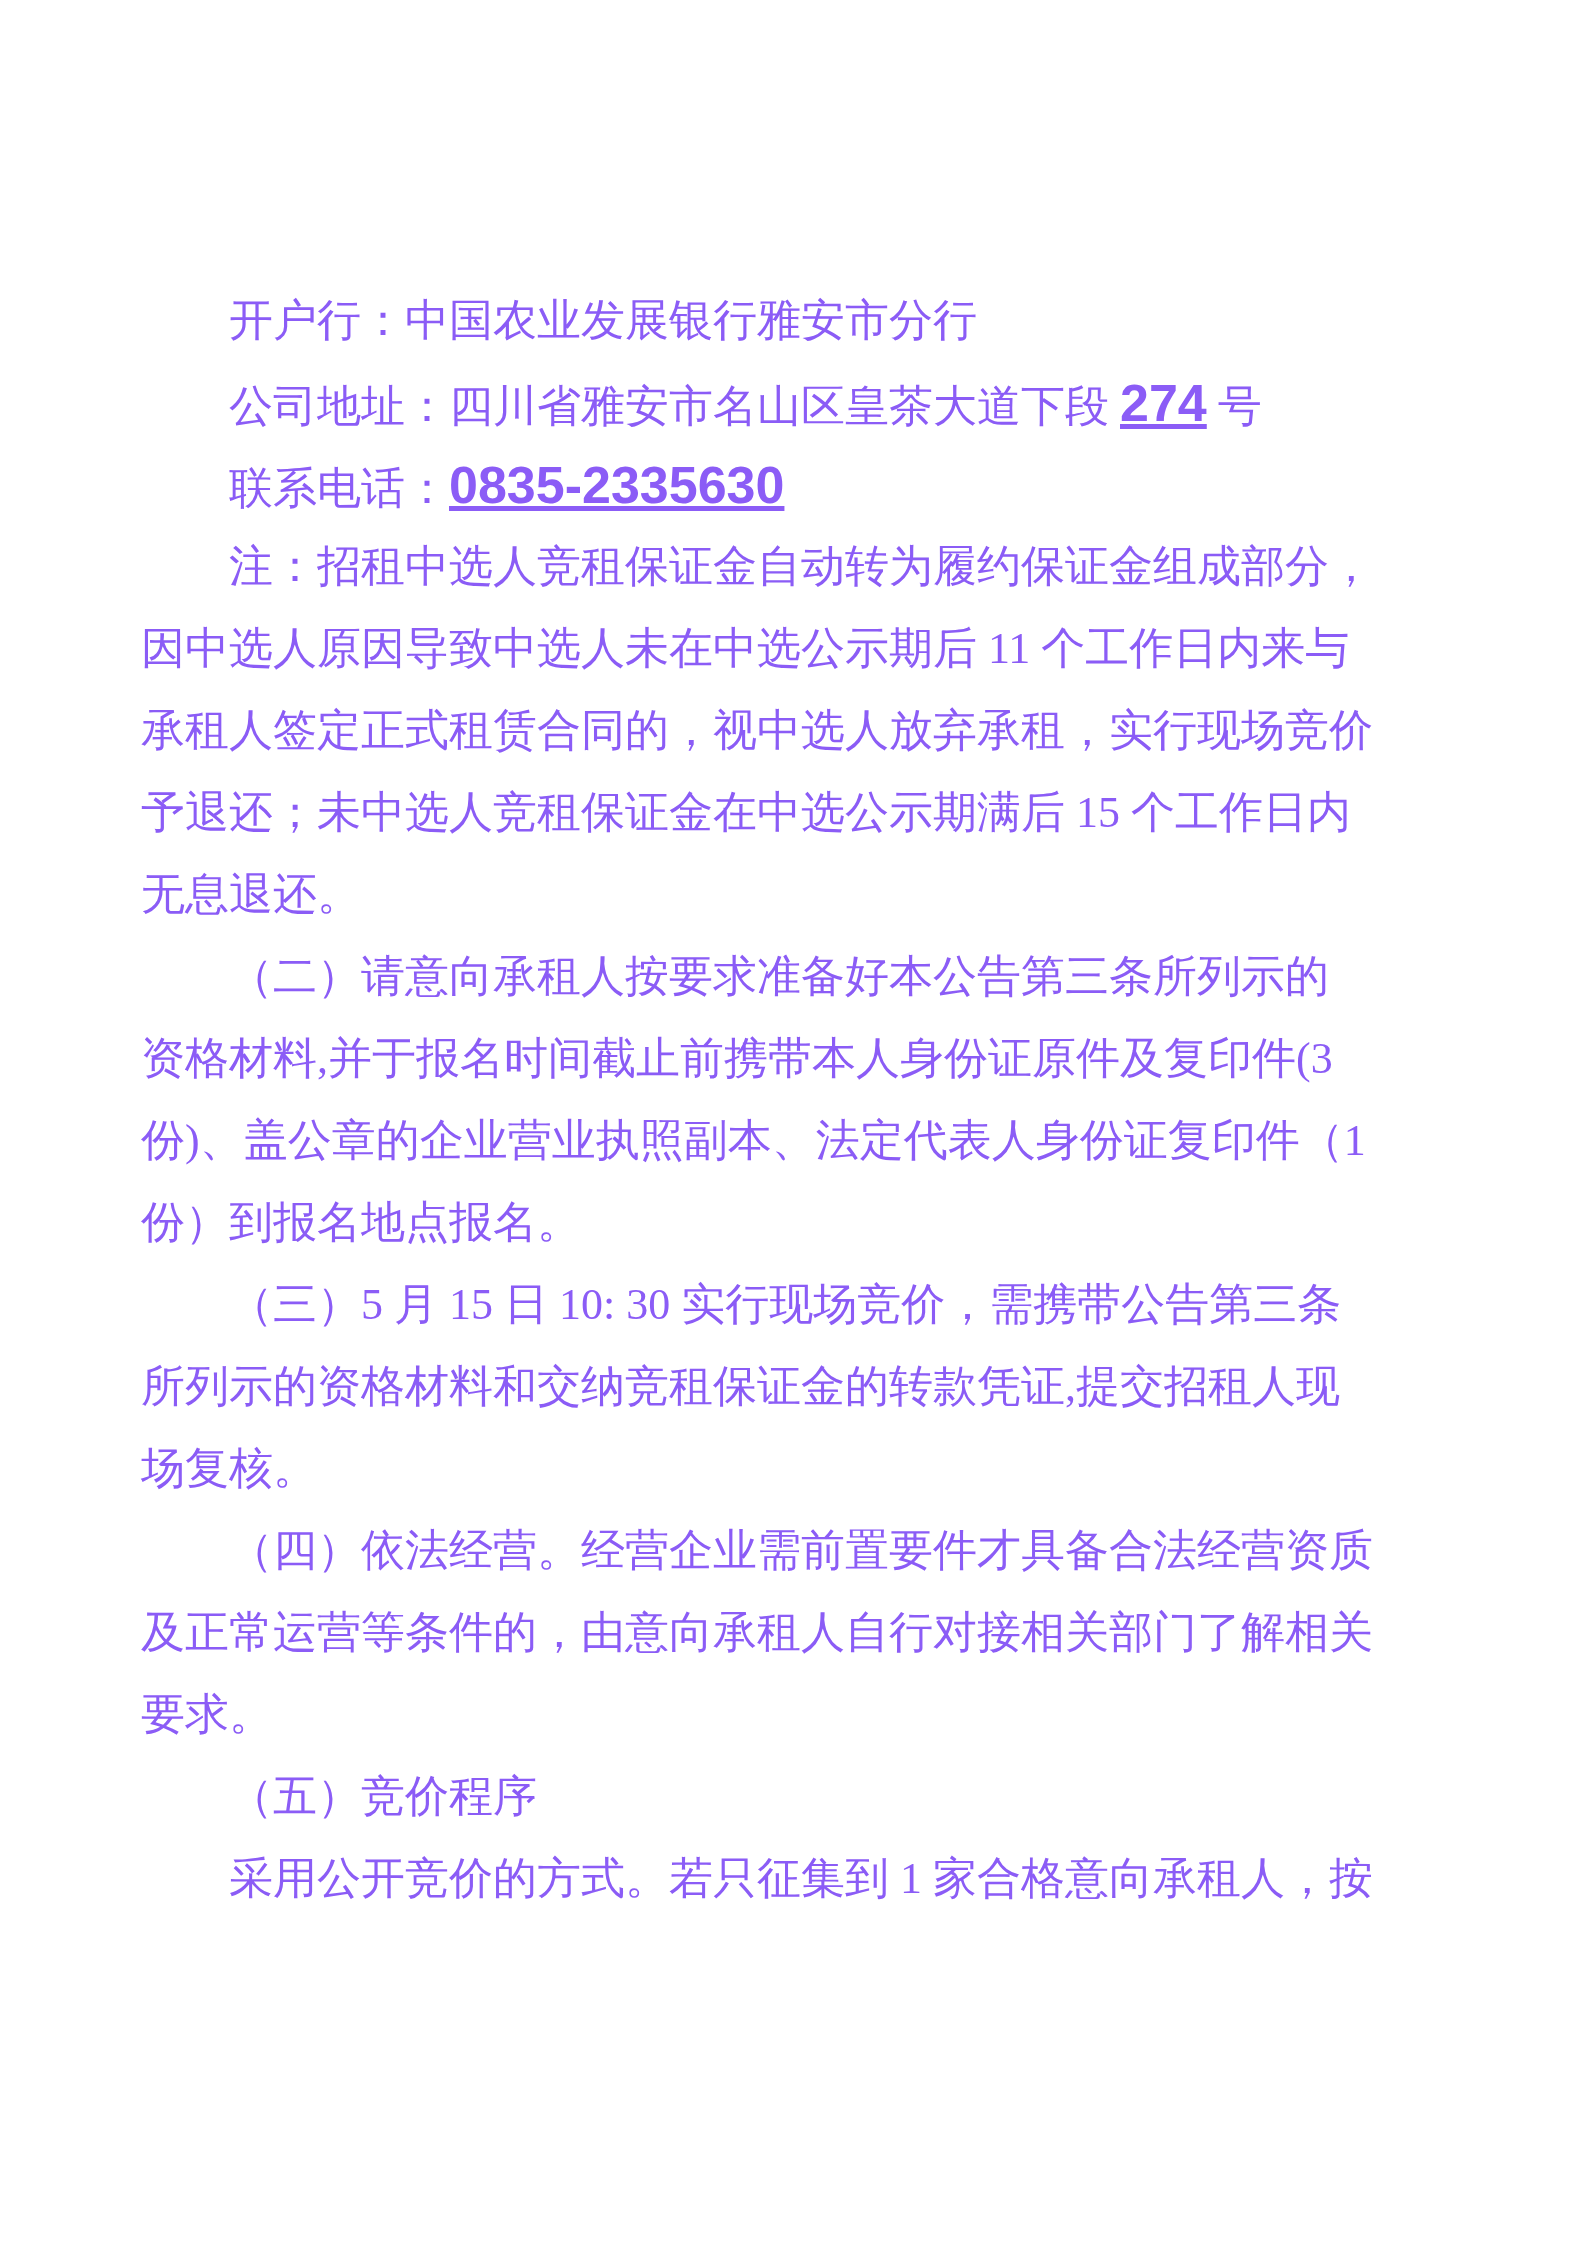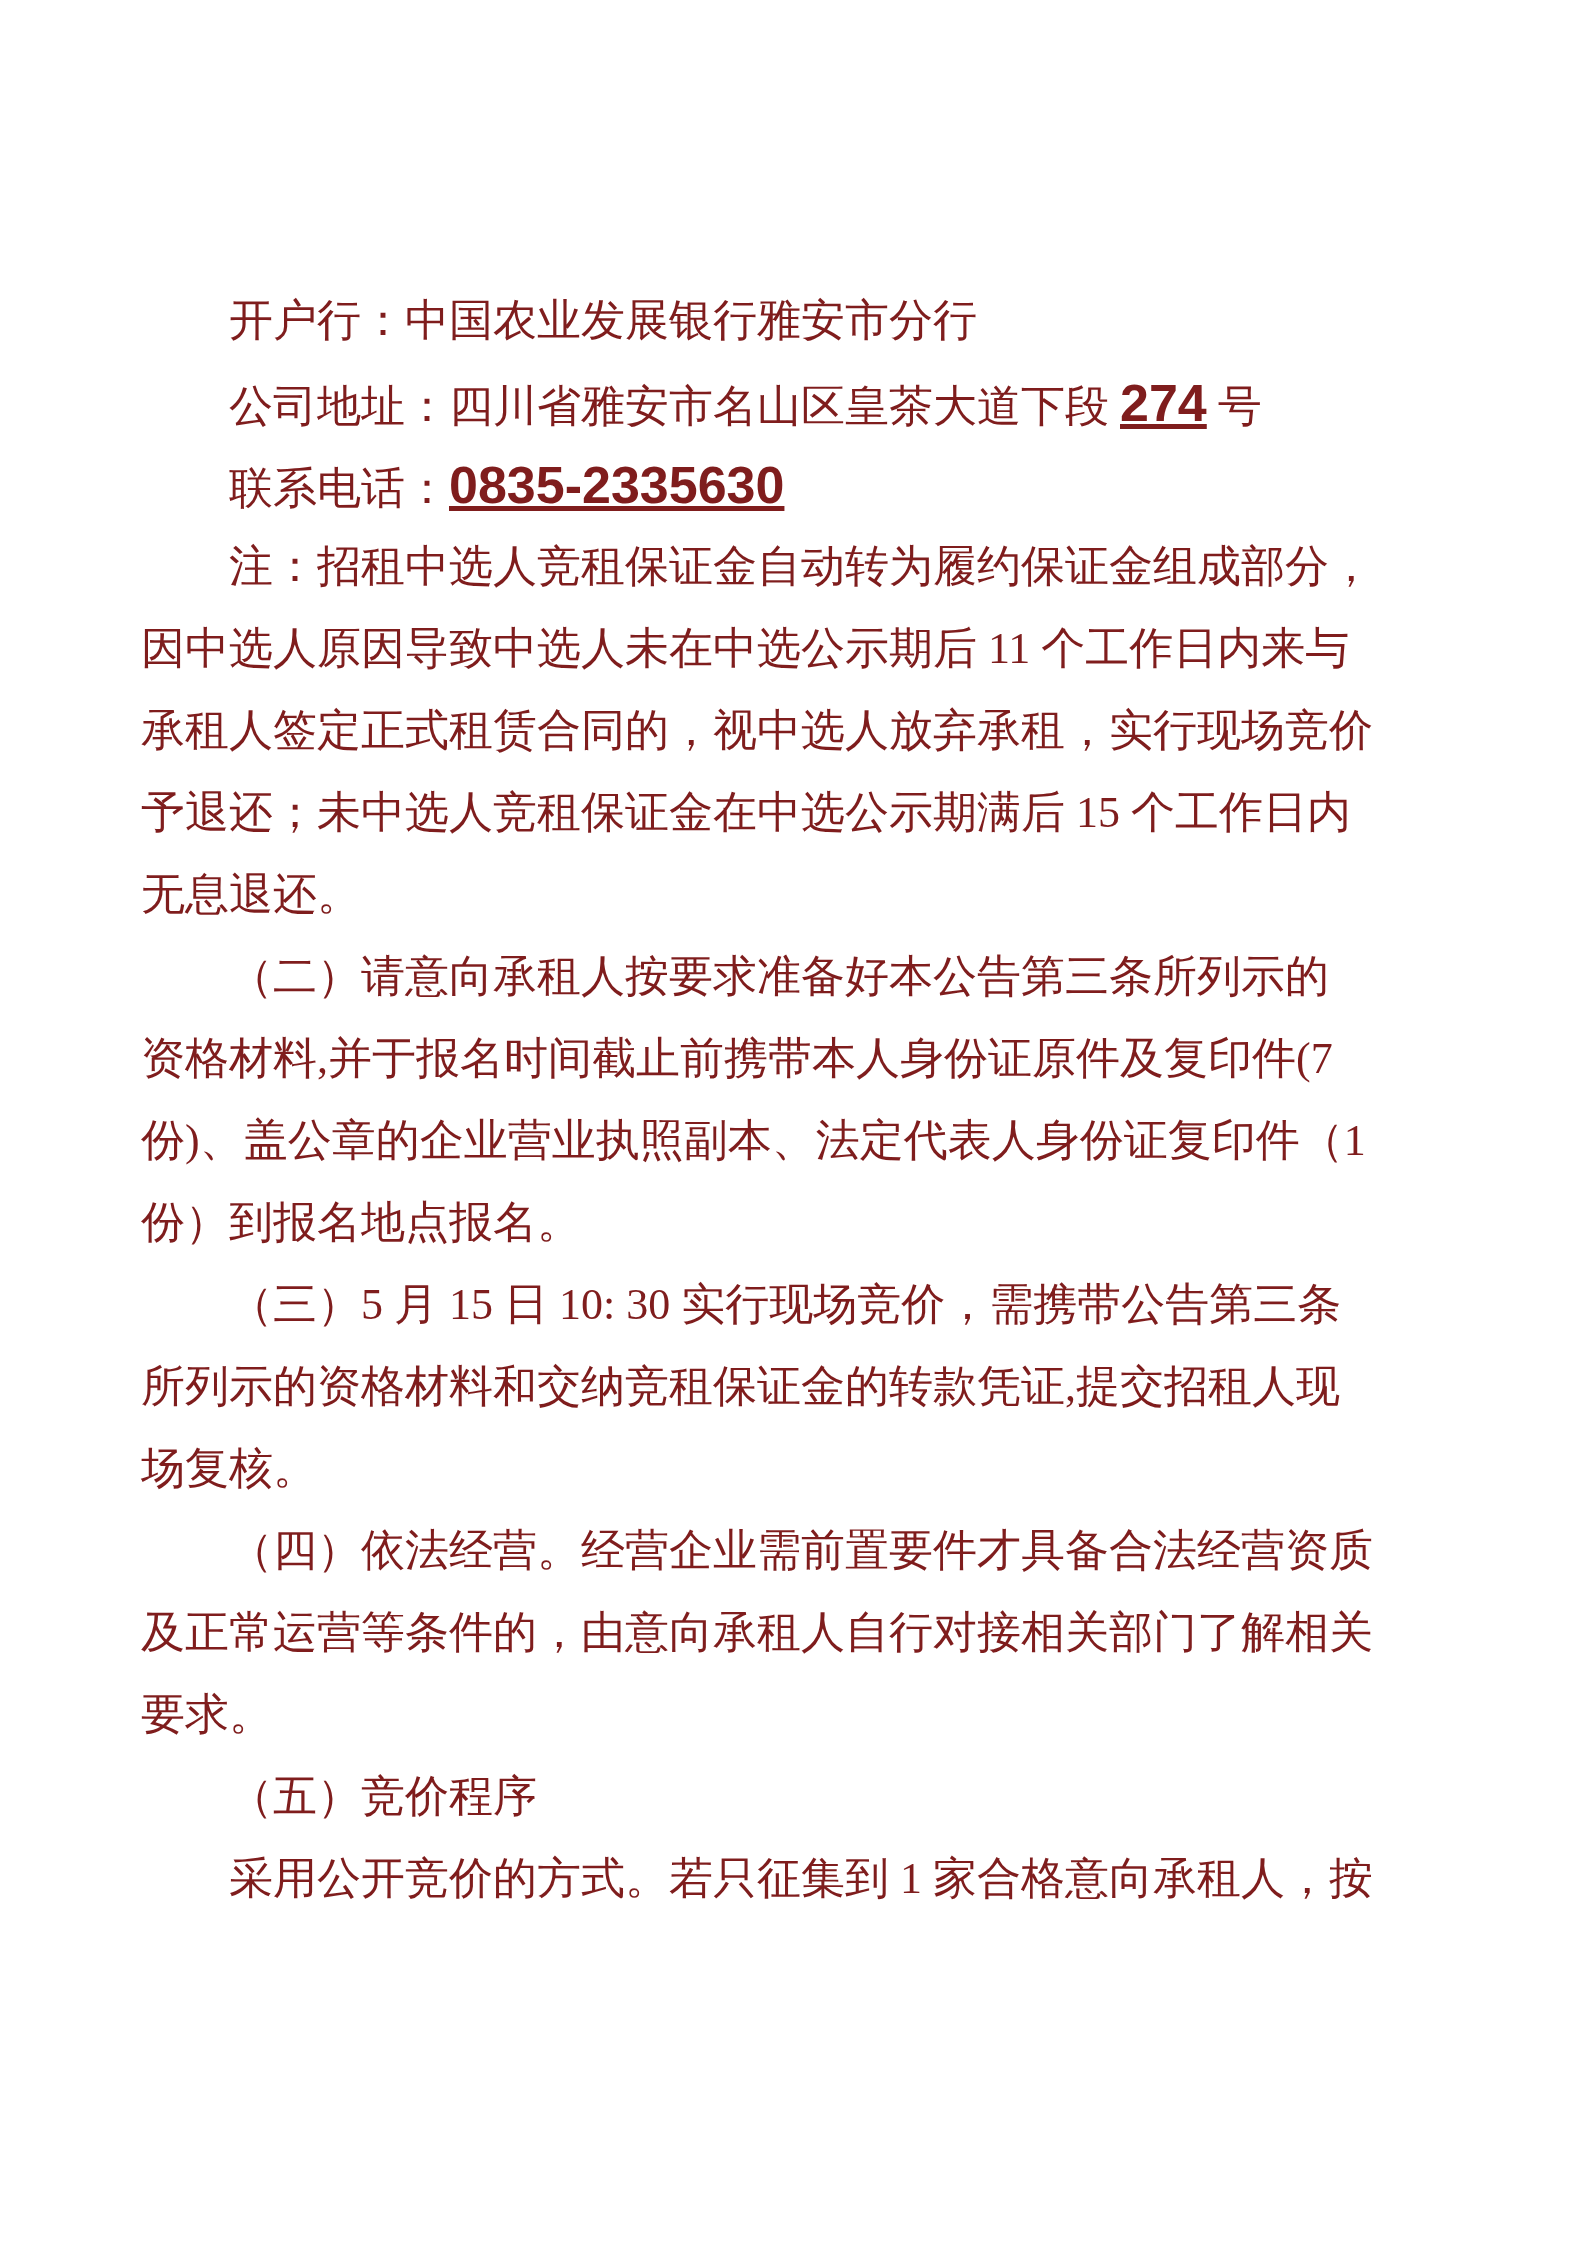--- a/index.html
+++ b/index.html
@@ -5,21 +5,21 @@
   html, body {
     margin: 0;
     padding: 0;
     background: #ffffff;
   }
   .page {
     position: relative;
     width: 1587px;
     height: 2245px;
     background: #ffffff;
-    color: #7f1d1d;
+    color: #8b5cf6;
     font-family: "Liberation Serif", "DejaVu Serif", serif;
     overflow: hidden;
   }
   .doc-body {
     position: absolute;
     left: 141px;
     top: 280px;
     width: 1310px;
   }
   .line {
@@ -56,21 +56,21 @@
   <div class="doc-body" id="doc-body">
       <div class="line indent"><span class="seg-norm">开户行：中国农业发展银行雅安市分行</span></div>
       <div class="line indent"><span class="seg-norm">公司地址：四川省雅安市名山区皇茶大道下段 </span><span class="seg-sans">274</span><span class="seg-norm"> 号</span></div>
       <div class="line indent"><span class="seg-norm">联系电话：</span><span class="seg-sans">0835-2335630</span></div>
       <div class="line indent"><span class="seg-norm">注：招租中选人竞租保证金自动转为履约保证金组成部分，</span></div>
       <div class="line"><span class="seg-norm">因中选人原因导致中选人未在中选公示期后 11 个工作日内来与</span></div>
       <div class="line"><span class="seg-norm">承租人签定正式租赁合同的，视中选人放弃承租，实行现场竞价</span></div>
       <div class="line"><span class="seg-norm">予退还；未中选人竞租保证金在中选公示期满后 15 个工作日内</span></div>
       <div class="line"><span class="seg-norm">无息退还。</span></div>
       <div class="line indent"><span class="seg-norm">（二）请意向承租人按要求准备好本公告第三条所列示的</span></div>
-      <div class="line"><span class="seg-norm">资格材料,并于报名时间截止前携带本人身份证原件及复印件(7</span></div>
+      <div class="line"><span class="seg-norm">资格材料,并于报名时间截止前携带本人身份证原件及复印件(3</span></div>
       <div class="line"><span class="seg-norm">份)、盖公章的企业营业执照副本、法定代表人身份证复印件（1</span></div>
       <div class="line"><span class="seg-norm">份）到报名地点报名。</span></div>
       <div class="line indent"><span class="seg-norm">（三）5 月 15 日 10: 30 实行现场竞价，需携带公告第三条</span></div>
       <div class="line"><span class="seg-norm">所列示的资格材料和交纳竞租保证金的转款凭证,提交招租人现</span></div>
       <div class="line"><span class="seg-norm">场复核。</span></div>
       <div class="line indent"><span class="seg-kai">（四）依法经营。</span><span class="seg-norm">经营企业需前置要件才具备合法经营资质</span></div>
       <div class="line"><span class="seg-norm">及正常运营等条件的，由意向承租人自行对接相关部门了解相关</span></div>
       <div class="line"><span class="seg-norm">要求。</span></div>
       <div class="line indent"><span class="seg-kai">（五）竞价程序</span></div>
       <div class="line indent"><span class="seg-norm">采用公开竞价的方式。若只征集到 1 家合格意向承租人，按</span></div>

